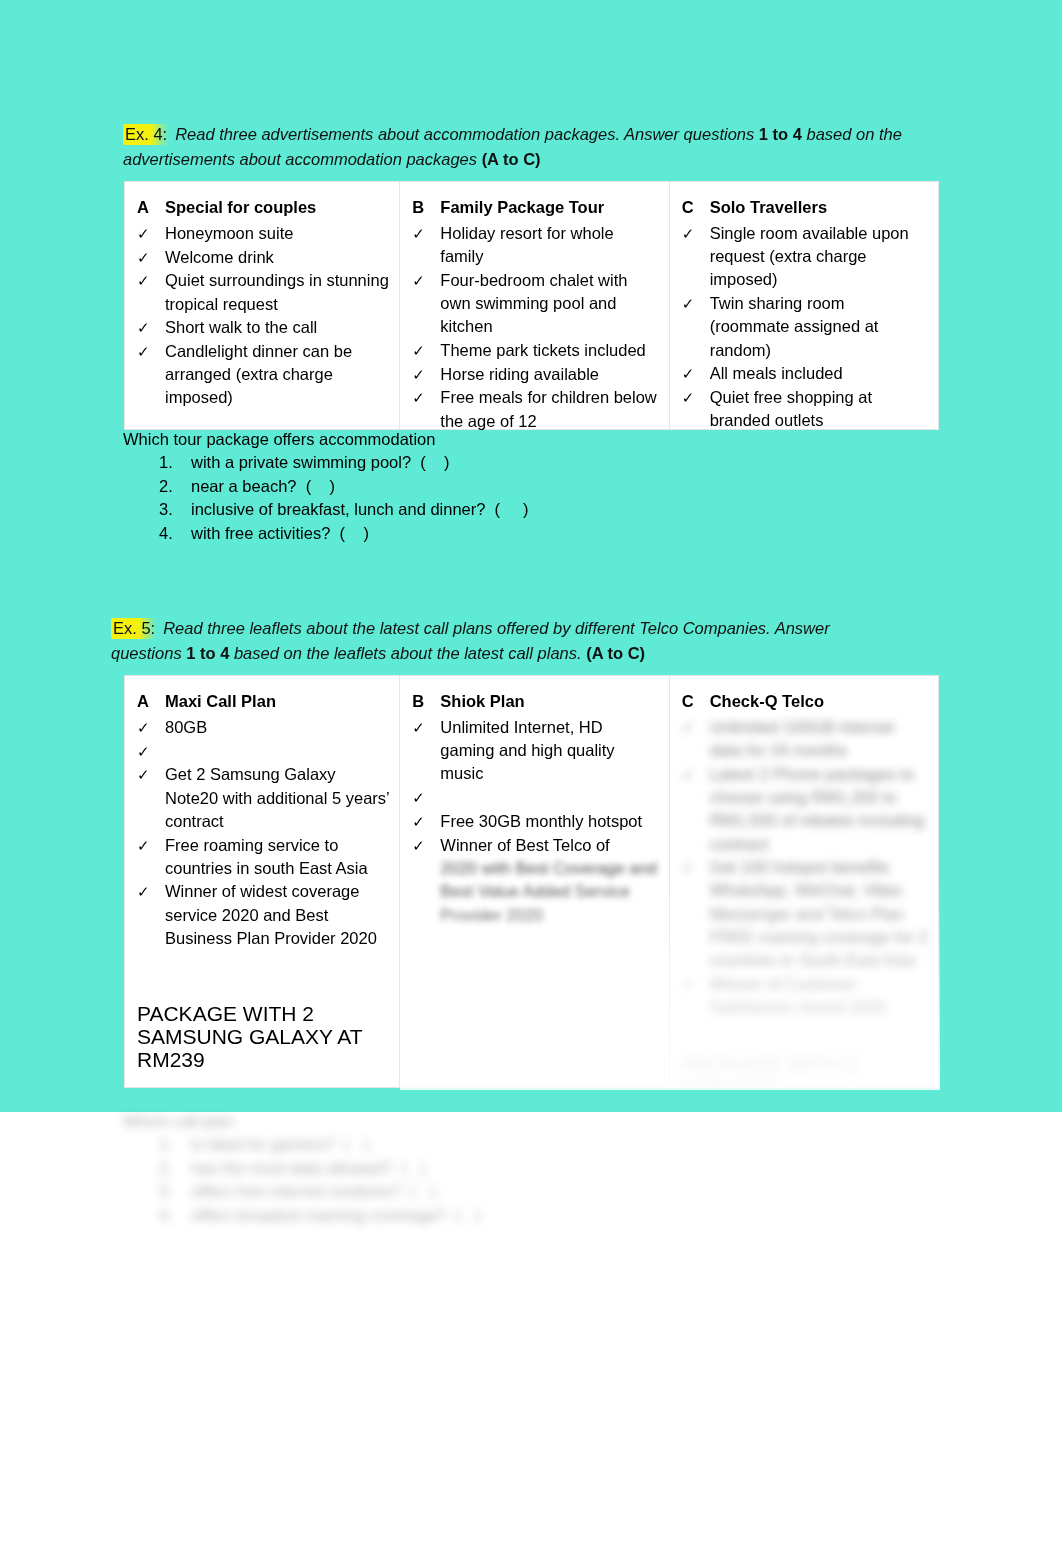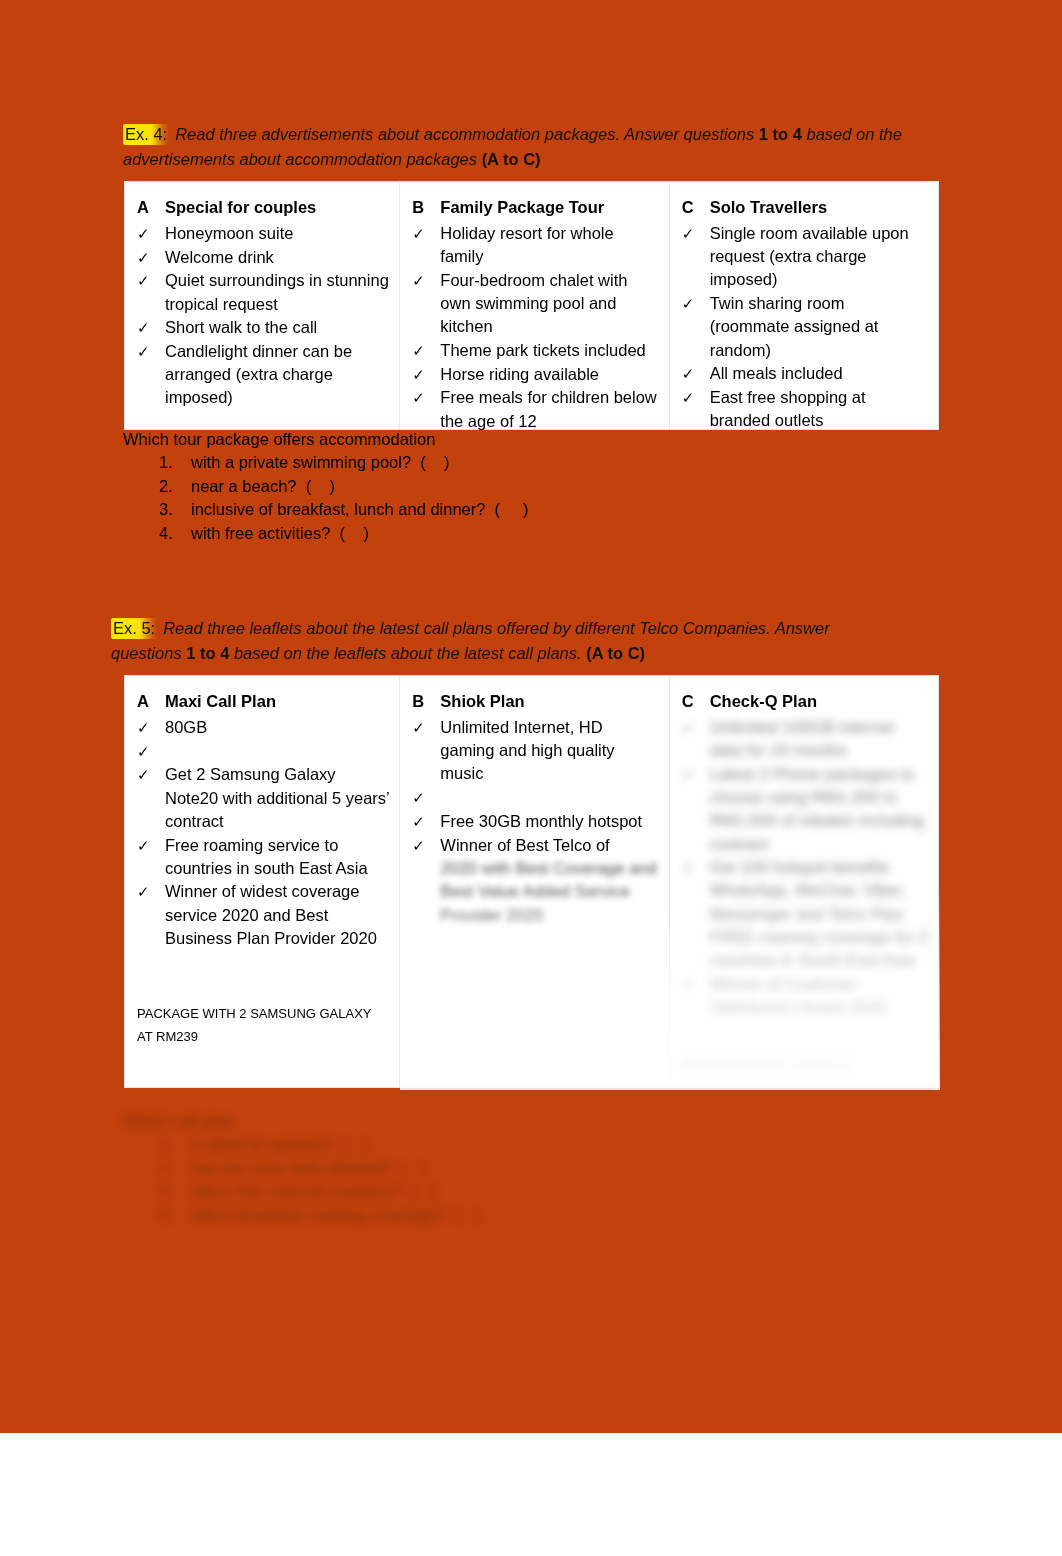--- a/index.html
+++ b/index.html
@@ -13,22 +13,22 @@
     font-family: "Liberation Sans", sans-serif;
     color: #000000;
     position: relative;
     overflow: hidden;
   }
 
   .page {
     position: absolute;
     left: 0; top: 0;
     width: 1062px;
-    height: 1433px;
-    background: #c2410c;
+    height: 1112px;
+    background: #5eead4;
   }
 
   
   .exercise-intro {
     position: absolute;
     font-size: 16.5px;
     line-height: 25px;
     font-style: italic;
     color: #111;
     width: 800px;
@@ -80,21 +80,21 @@
   }
   .itemrow .tick {
     width: 28px;
     flex: none;
     font-size: 15px;
     line-height: 23.2px;
   }
   .itemrow .txt { flex: 1; }
 
   .footnote {
-    font-size: 13px;
+    font-size: 21px;
     line-height: 23.2px;
     margin-top: 14px;
   }
 
   
   .qblock { position: absolute; font-size: 16.5px; line-height: 23.4px; }
   .qstem { margin: 0 0 0 0; }
   .qlist { list-style: none; margin: 0; padding: 0; }
   .qitem { display: flex; margin-left: 36px; }
   .qitem .qnum { width: 32px; flex: none; }
@@ -190,21 +190,21 @@
         <li class="itemrow">
           <span class="tick">✓</span>
           <span class="txt">Twin sharing room (roommate assigned at random)</span>
         </li>
         <li class="itemrow">
           <span class="tick">✓</span>
           <span class="txt">All meals included</span>
         </li>
         <li class="itemrow">
           <span class="tick">✓</span>
-          <span class="txt">East free shopping at branded outlets</span>
+          <span class="txt">Quiet free shopping at branded outlets</span>
         </li>
       </ul>
     </div>
   </div>
 
   <div class="qblock" style="left:123px; top:428px; width:620px;">
     <div class="qstem">Which tour package offers accommodation</div>
     <ul class="qlist">
       <li class="qitem">
         <span class="qnum">1.</span>
@@ -285,21 +285,21 @@
           <span class="tick"></span>
           <span class="txt">2020 with Best Coverage and Best Value Added Service Provider 2020</span>
         </li>
       </ul>
 
     </div>
 
     <div class="adcol" style="width:269px;">
       <div class="colhead">
         <span class="letter">C</span>
-        <span class="title">Check-Q Plan</span>
+        <span class="title">Check-Q Telco</span>
       </div>
       <ul class="itemlist blur-heavy">
         <li class="itemrow">
           <span class="tick">✓</span>
           <span class="txt">Unlimited 100GB internet data for 24 months</span>
         </li>
         <li class="itemrow">
           <span class="tick">✓</span>
           <span class="txt">Latest 2 Phone packages to choose using RM1,200 to RM1,500 of rebates including contract</span>
         </li>

